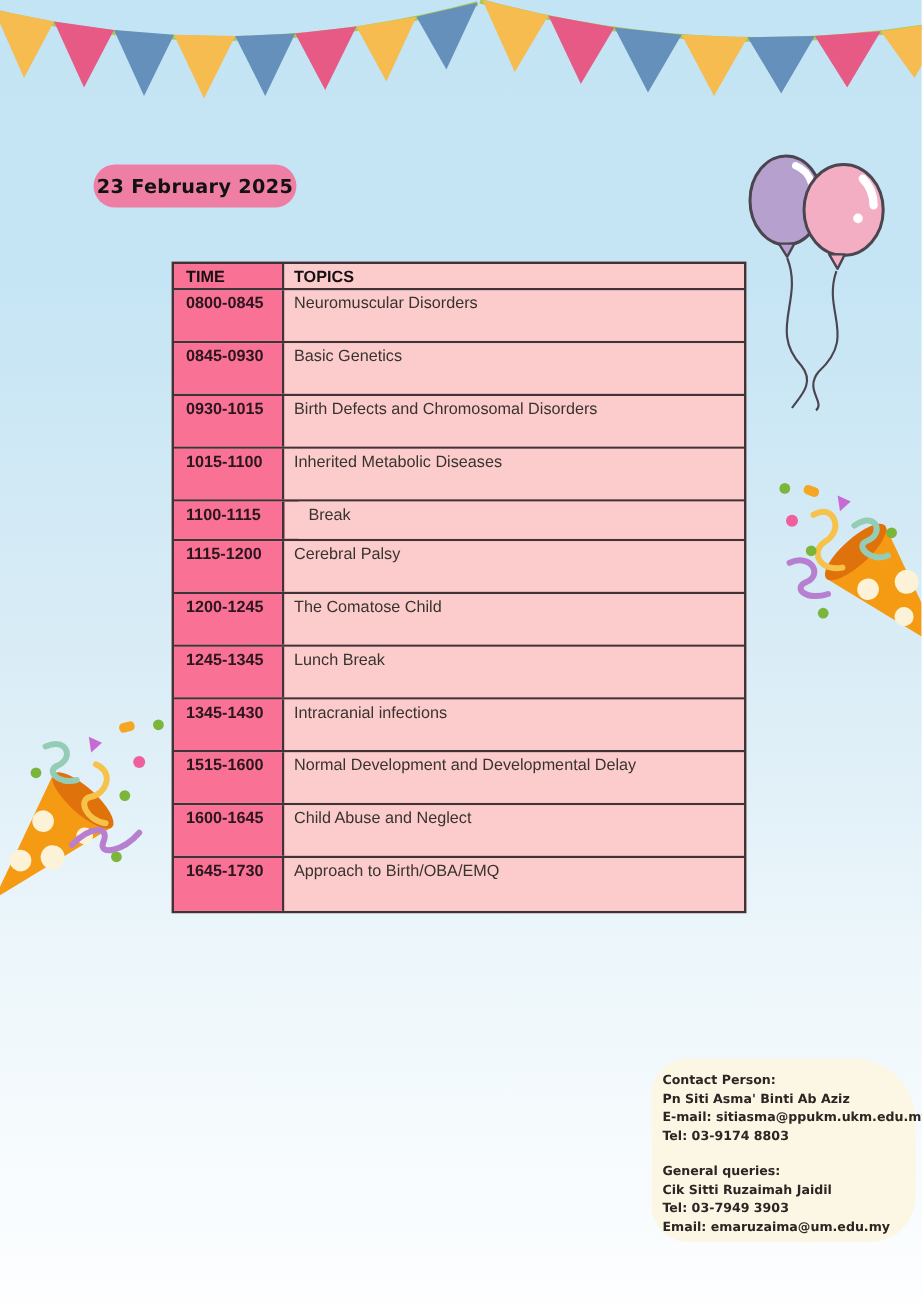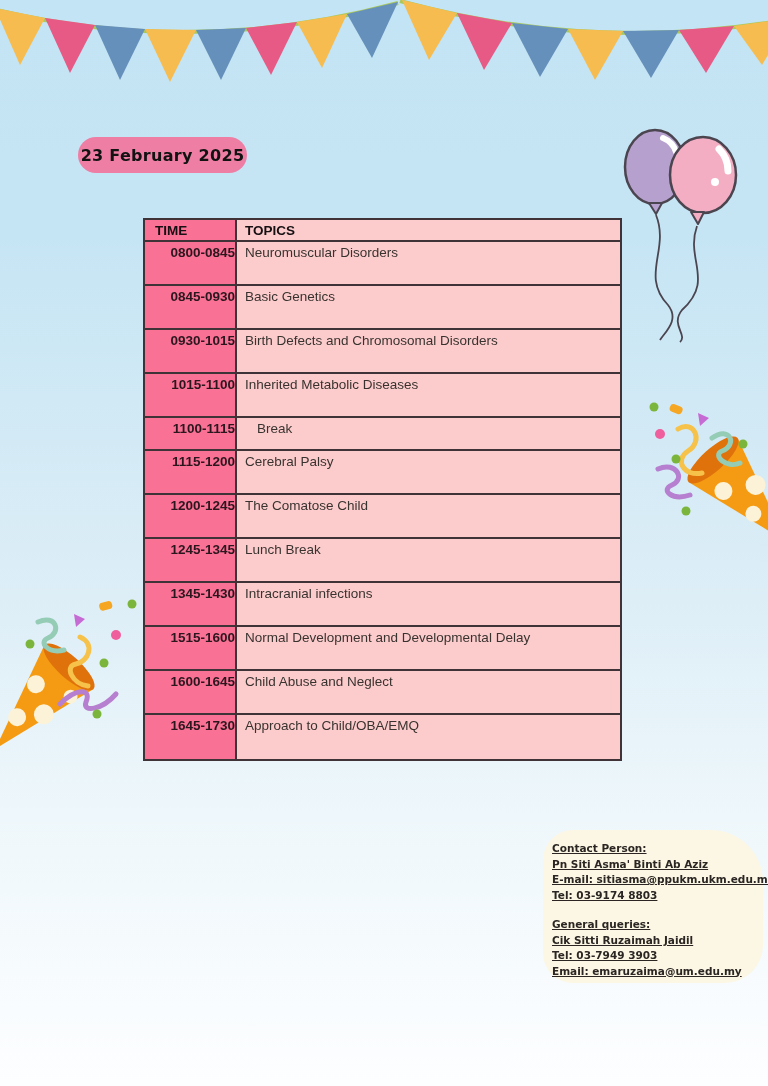--- a/index.html
+++ b/index.html
@@ -37,31 +37,31 @@
   .t-header .th{
     font-weight:bold;font-size:13.5px;color:#161012;
     display:flex;align-items:center;box-sizing:border-box;
   }
   .col-time{width:92px;flex:0 0 92px;background:#f97295;border-right:2px solid #3f3338;padding-left:10px;}
   .col-topic{flex:1;background:#fccccd;padding-left:8px;}
   .t-row{display:flex;border-bottom:2px solid #3f3338;min-height:44px;box-sizing:border-box;}
   .t-row:nth-child(5){min-height:33px;gap:12px;}
   .t-row:last-child{border-bottom:none;}
   .t-row .td{box-sizing:border-box;padding-top:3px;font-size:13.5px;}
-  .t-row .td.col-time{font-weight:bold;color:#2c161e;display:block;padding-left:10px;text-align:right;}
+  .t-row .td.col-time{font-weight:bold;color:#2c161e;display:block;padding-left:10px;}
   .t-row .td.col-topic{color:#39332f;display:block;padding-left:8px;}
   
   .contact-card{
-    position:absolute;left:543px;top:830px;width:220px;height:153px;
+    position:absolute;left:543px;top:882px;width:220px;height:153px;
     background:#fcf7e4;
     border-radius:30px 52px 38px 30px;
     box-sizing:border-box;
     padding:11px 8px 0 9px;
     font-family:"DejaVu Sans",sans-serif;
-    font-weight:bold;font-size:10.5px;color:#2b2623;text-decoration:underline;
+    font-weight:bold;font-size:10.5px;color:#2b2623;
   }
   .contact-card p{margin:0;line-height:15.5px;white-space:nowrap;}
   .contact-gap{height:14px;}
 </style>
 </head>
 <body>
 
 <div class="page">
 
   <svg class="bunting" width="768" height="120" viewBox="0 0 768 120">
@@ -146,21 +146,21 @@
         <div class="t-row">
         <div class="td col-time">1515-1600</div>
         <div class="td col-topic">Normal Development and Developmental Delay</div>
       </div>
         <div class="t-row">
         <div class="td col-time">1600-1645</div>
         <div class="td col-topic">Child Abuse and Neglect</div>
       </div>
         <div class="t-row">
         <div class="td col-time">1645-1730</div>
-        <div class="td col-topic">Approach to Child/OBA/EMQ</div>
+        <div class="td col-topic">Approach to Birth/OBA/EMQ</div>
       </div>
       </div>
   </div>
 
   <svg class="popper-right" width="126" height="180" viewBox="0 0 126 180">
     <g transform="translate(8,-18) rotate(-42 63 95)">
       <path d="M30,95 L63,205 L96,95 Z" fill="#f59b13"></path>
       <circle cx="50" cy="125" r="9" fill="#fcf2d8"></circle>
       <circle cx="78" cy="142" r="10" fill="#fcf2d8"></circle>
       <circle cx="57" cy="162" r="8" fill="#fcf2d8"></circle>

